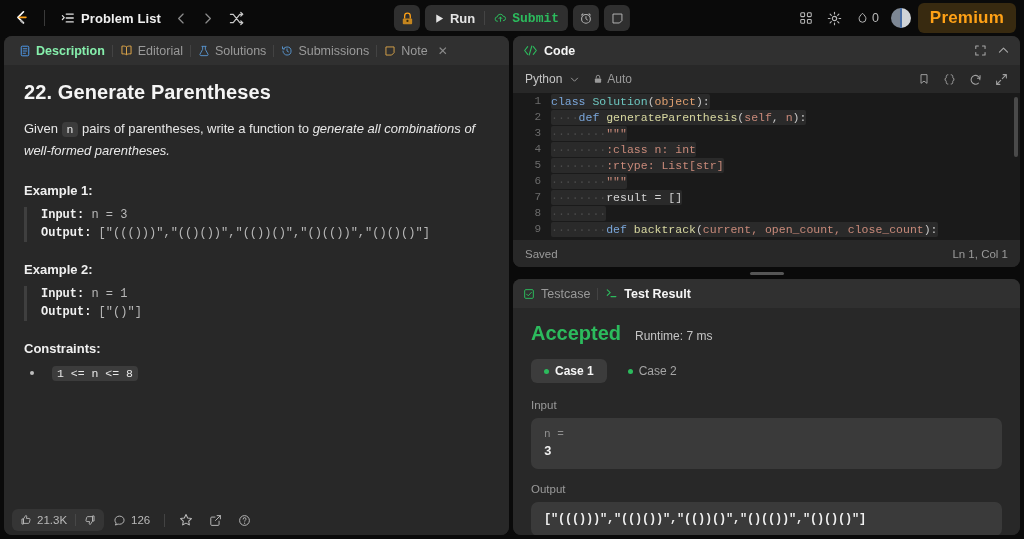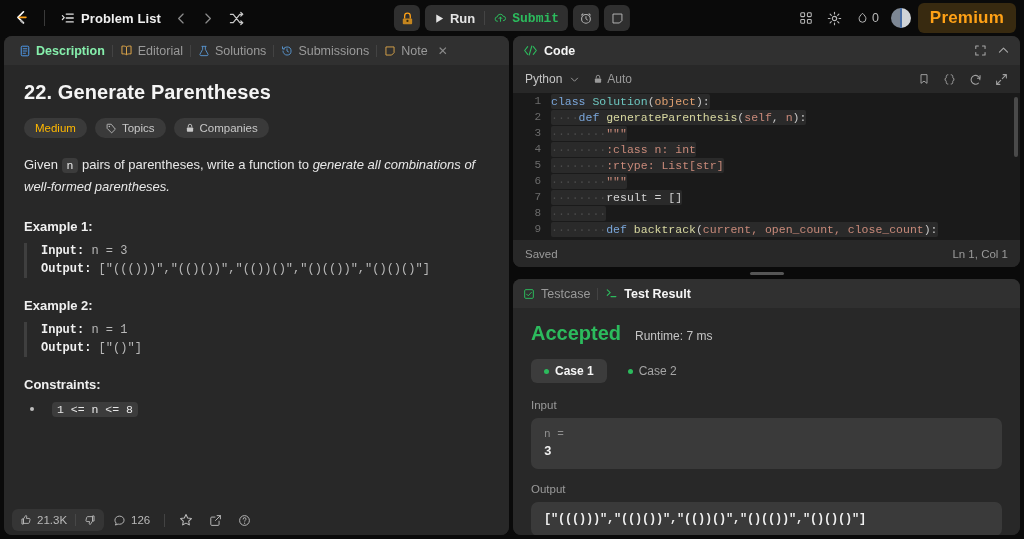--- a/index.html
+++ b/index.html
@@ -309,41 +309,20 @@
             </svg>
           </span>
           <span>Note</span>
           <span class="tab-close">✕</span>
         </div>
       </div>
 
       <div class="desc">
         <div class="ptitle">22. Generate Parentheses</div>
 
-        <div class="chips">
-          <div class="chip medium">Medium</div>
-          <div class="chip">
-            <span>
-              <svg width="11" height="11" viewBox="0 0 16 16">
-                <path d="M7.6 1.8H2.2a.6.6 0 00-.6.6v5.4l6.6 6.6 5.4-5.4z" fill="none" stroke="#c8c8c8" stroke-width="1.2" stroke-linejoin="round"></path>
-                <circle cx="4.8" cy="5" r="1" fill="#c8c8c8"></circle>
-              </svg>
-            </span>
-            <span>Topics</span>
-          </div>
-          <div class="chip">
-            <span>
-              <svg width="10" height="10" viewBox="0 0 16 16">
-                <rect x="3" y="7" width="10" height="7" rx="1.2" fill="#c8c8c8"></rect>
-                <path d="M5.2 7V4.8a2.8 2.8 0 015.6 0V7" fill="none" stroke="#c8c8c8" stroke-width="1.4"></path>
-              </svg>
-            </span>
-            <span>Companies</span>
-          </div>
-        </div>
 
         <div class="pbody">
           <span>Given </span><span class="codechip">n</span><span> pairs of parentheses, write a function to </span><i>generate all combinations of well-formed parentheses.</i>
         </div>
 
         <div>
           <div class="exh">Example 1:</div>
           <div class="exblock">
             <div class="exline"><b>Input:</b><span> n = 3</span></div>
             <div class="exline"><b>Output:</b><span> ["((()))","(()())","(())()","()(())","()()()"]</span></div>

